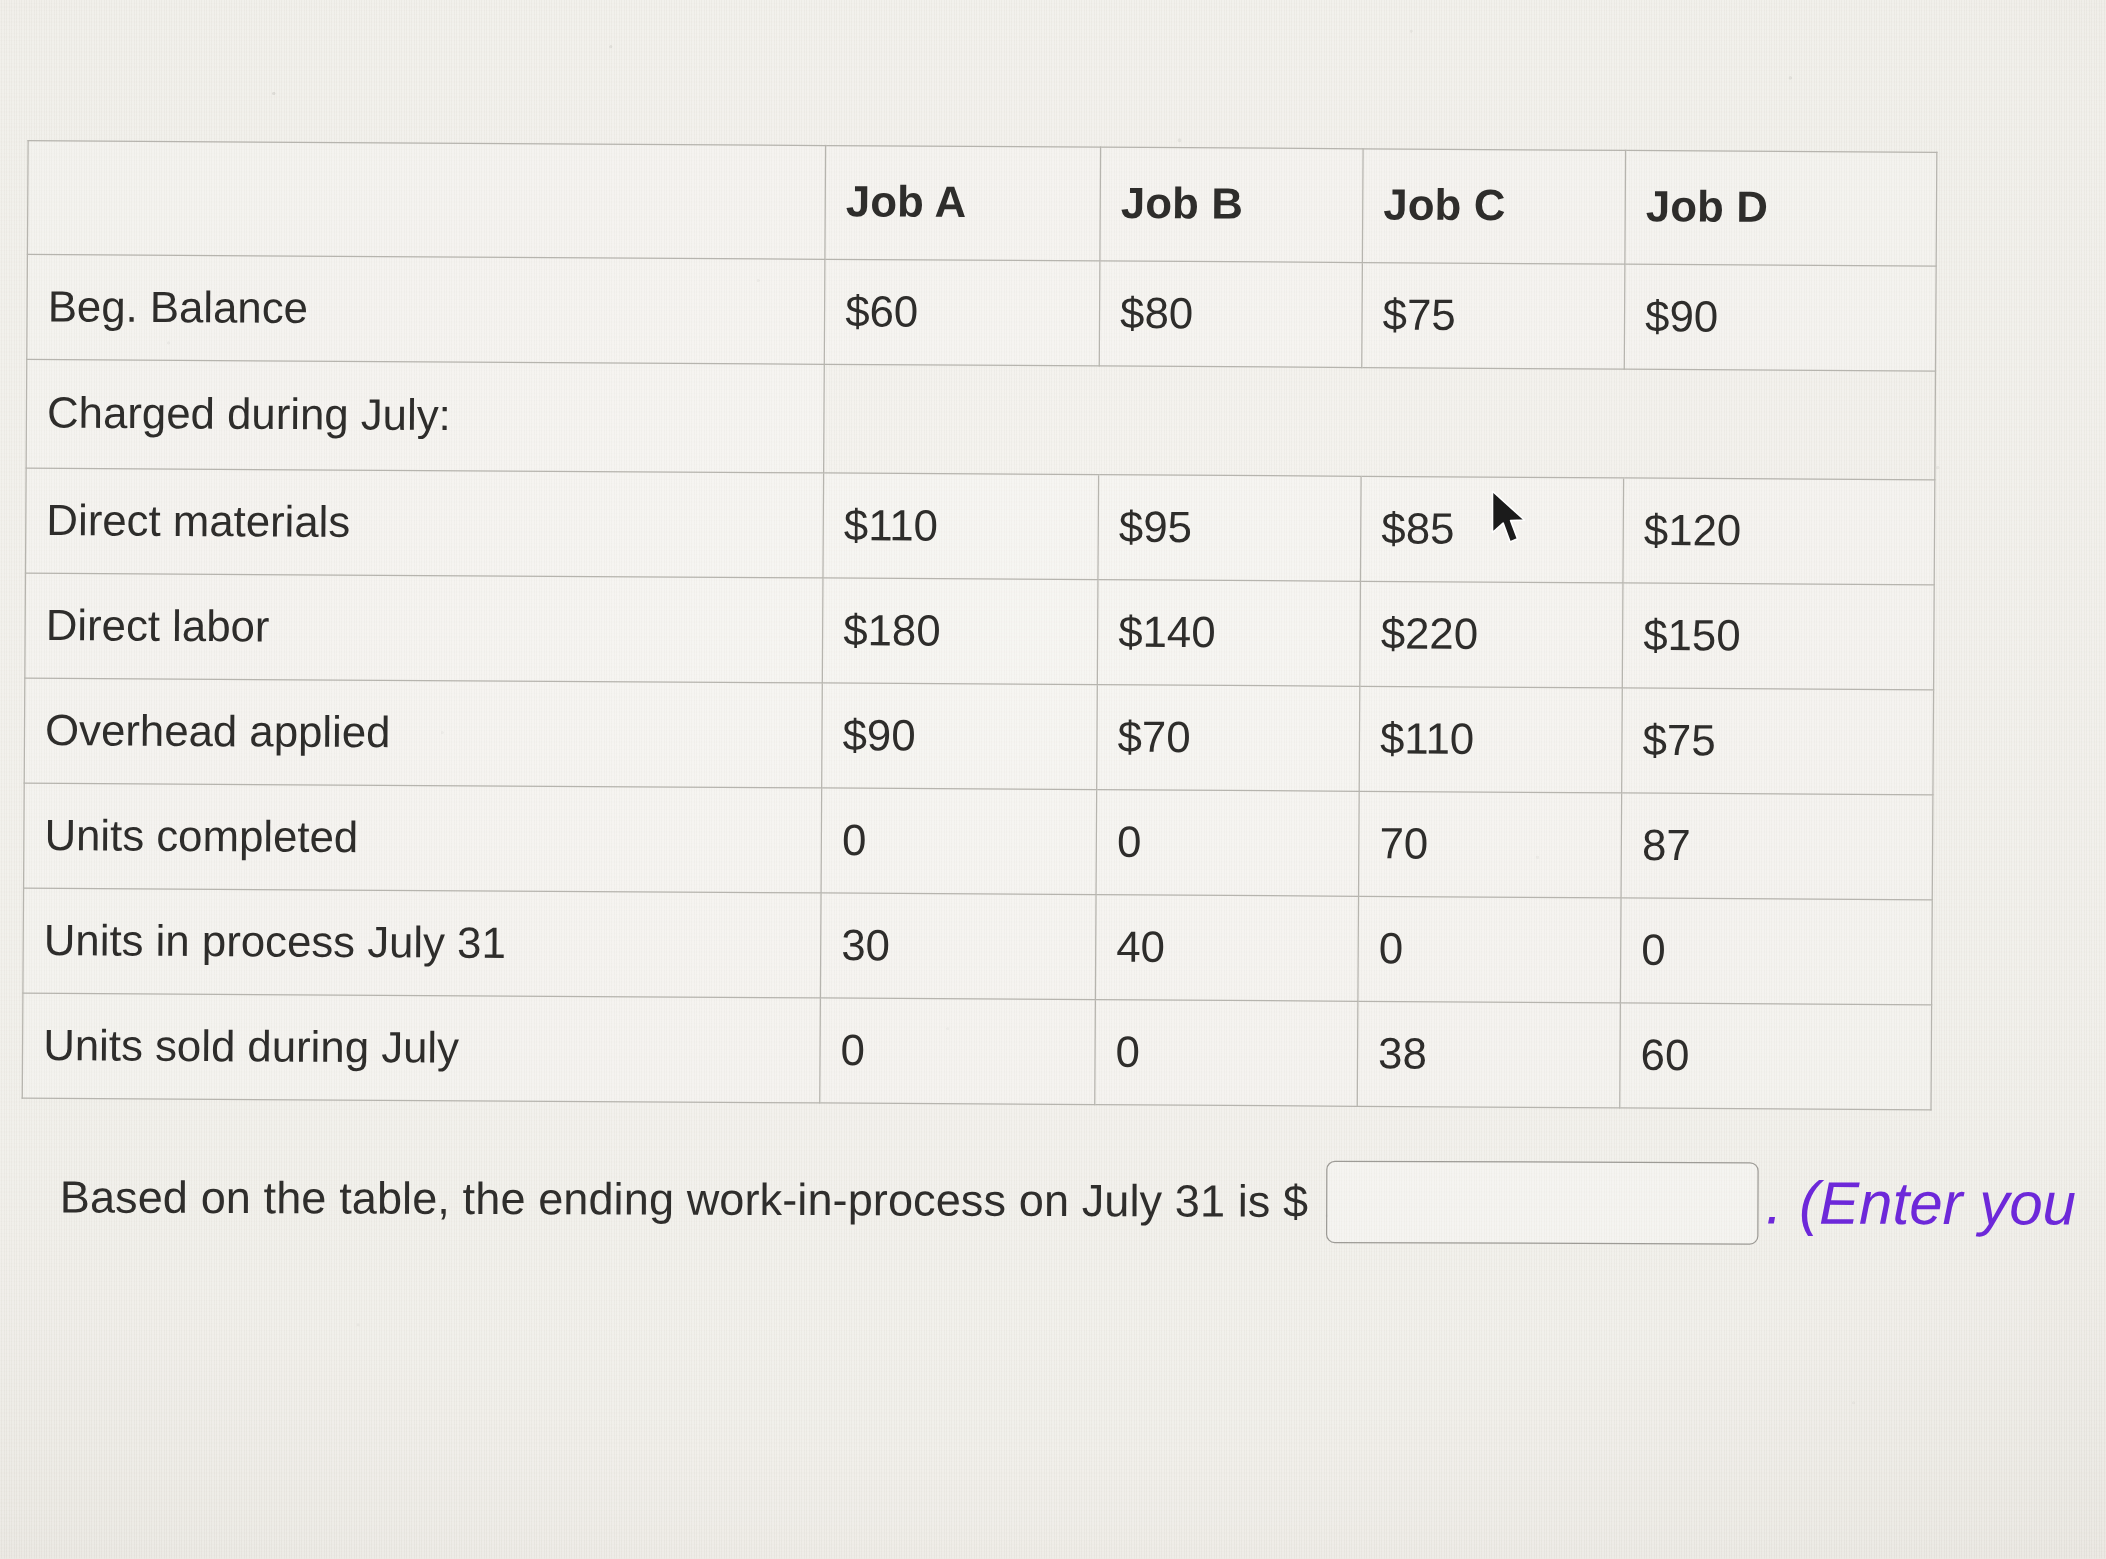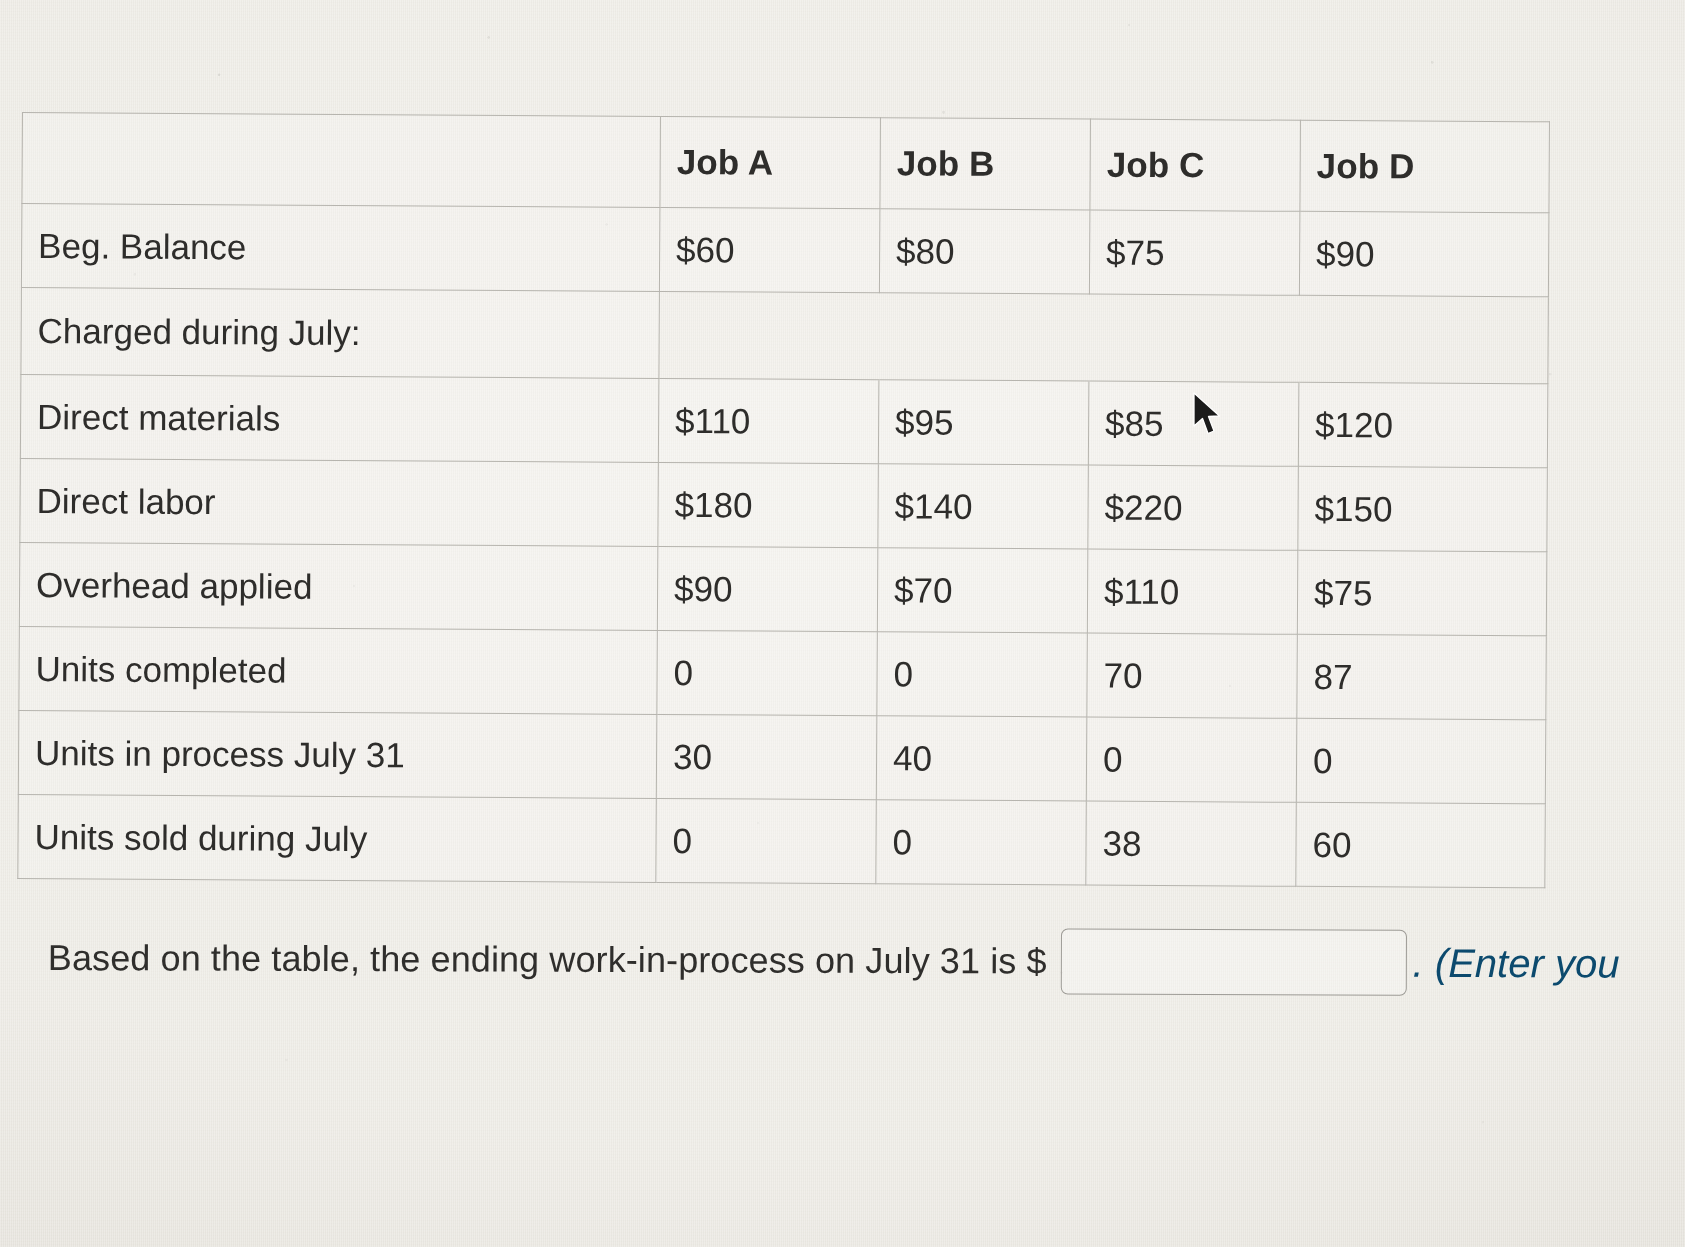--- a/index.html
+++ b/index.html
@@ -133,23 +133,23 @@
     border-radius: 7px;
     background: rgba(255,255,255,0.25);
     font-size: 34px;
     font-family: "Liberation Sans", sans-serif;
     color: #2f2e2c;
     padding: 0 10px;
     box-sizing: border-box;
     outline: none;
   }
   .q-note {
-    font-size: 40px;
+    font-size: 48px;
     font-style: italic;
-    color: #0c4a6e;
+    color: #6d28d9;
     margin-left: 2px;
   }
 
   
   #cursor {
     position: absolute;
     left: 1192px;
     top: 392px;
     width: 34px;
     height: 44px;

